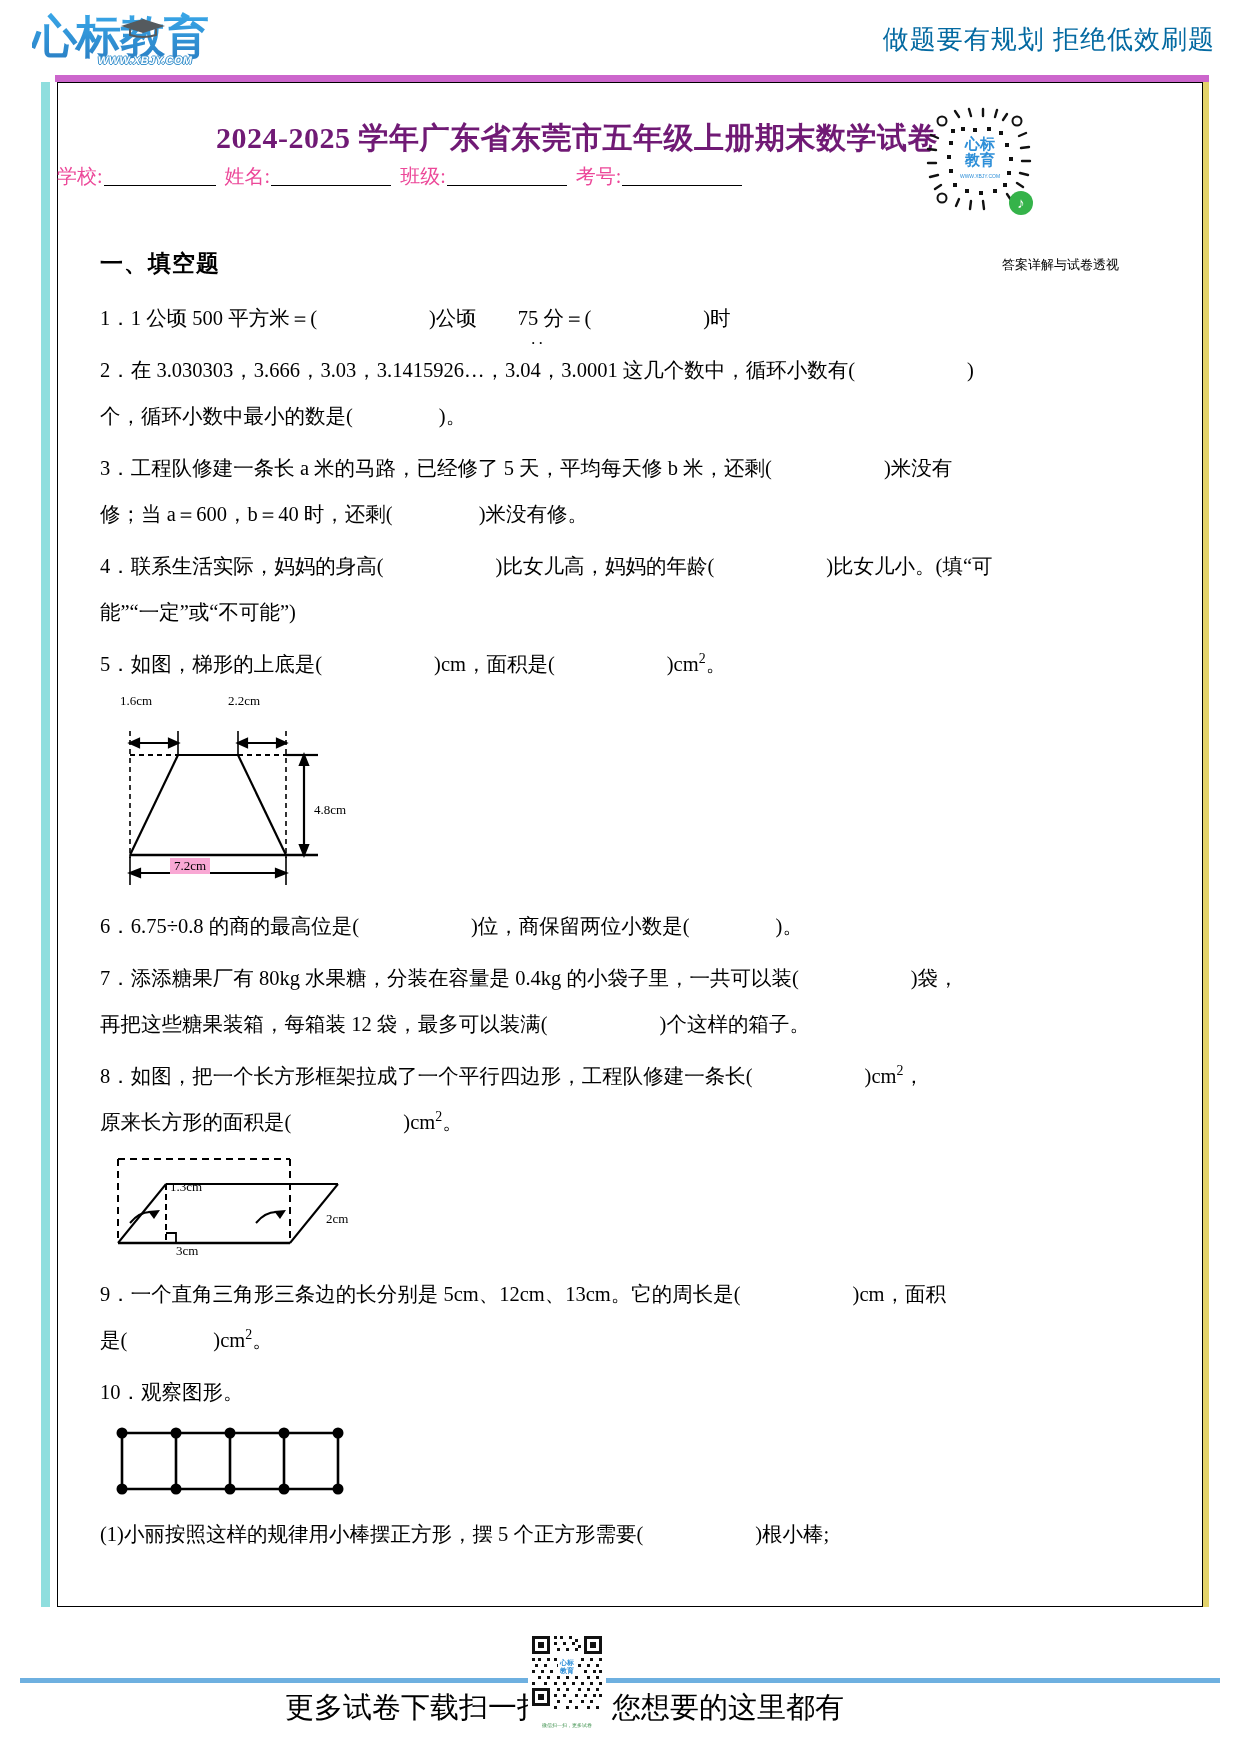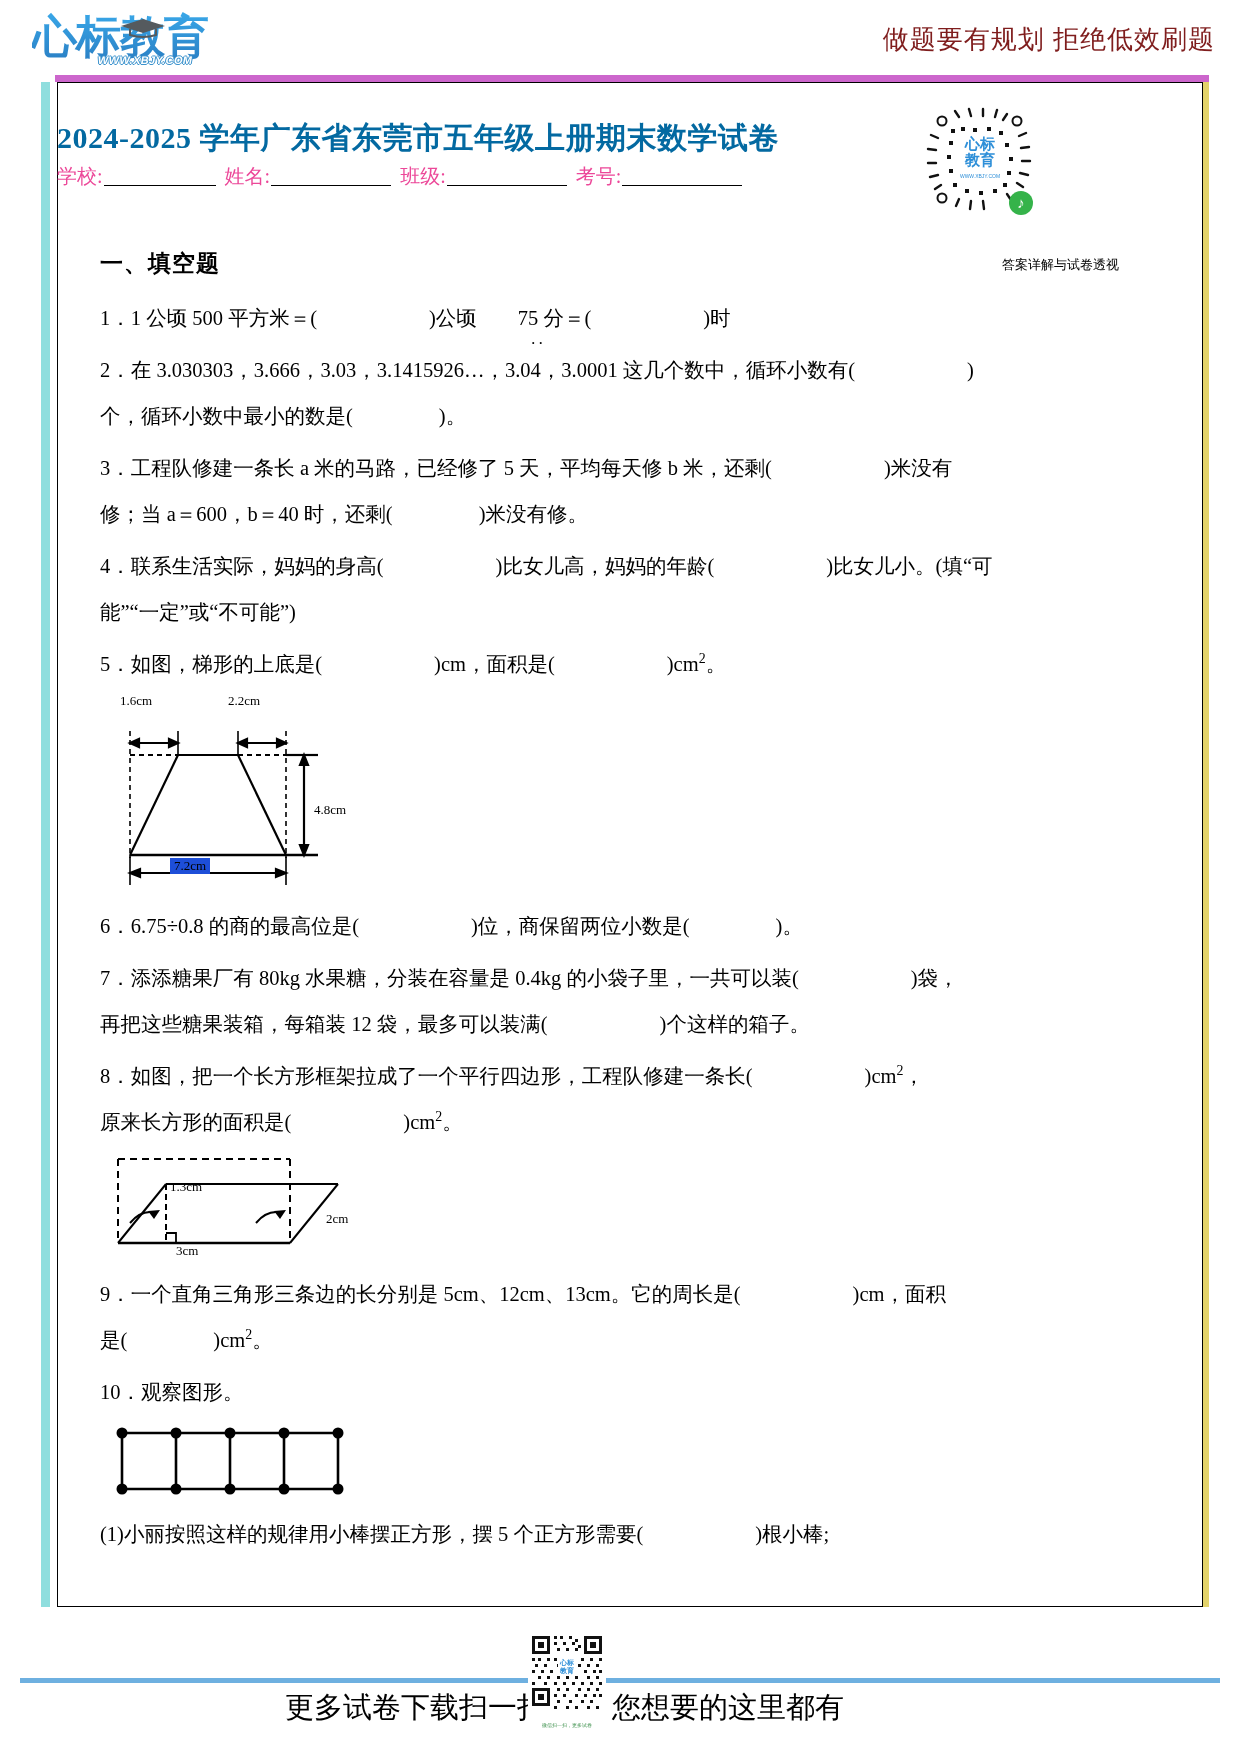--- a/index.html
+++ b/index.html
@@ -61,21 +61,21 @@
     top: 6px;
     width: 46px;
     height: 20px;
   }
   .header-slogan {
     position: absolute;
     right: 25px;
     top: 22px;
     font-family: "Liberation Sans", "DejaVu Sans", sans-serif;
     font-size: 26px;
-    color: #7f1d1d;
+    color: #0369a1;
     letter-spacing: 1px;
     white-space: nowrap;
   }
 
   
   .frame-top-bar {
     position: absolute;
     left: 55px;
     top: 75px;
     width: 1154px;
@@ -107,24 +107,25 @@
     border: 1px solid #000000;
     box-sizing: border-box;
   }
 
   
   .exam-title {
     position: absolute;
     left: 57px;
     top: 118px;
     width: 1040px;
+    text-align: center;
     font-family: "Liberation Serif", "DejaVu Serif", serif;
     font-weight: bold;
     font-size: 30px;
-    color: #0369a1;
+    color: #701a75;
     letter-spacing: 0.5px;
     white-space: nowrap;
   }
   .exam-fields {
     position: absolute;
     left: 57px;
     top: 163px;
     width: 1040px;
     text-align: left;
     font-size: 20px;
@@ -468,21 +469,21 @@
         <polygon points="196,162 192,152 200,152"></polygon>
 
         <line x1="26" y1="180" x2="174" y2="180"></line>
         <polygon points="22,180 32,176 32,184"></polygon>
         <polygon points="178,180 168,176 168,184"></polygon>
       </g>
     </svg>
     <div class="fig-label" style="left:12px; top:0px;">1.6cm</div>
     <div class="fig-label" style="left:120px; top:0px;">2.2cm</div>
     <div class="fig-label" style="left:206px; top:100px;margin-top:9px;">4.8cm</div>
-    <div class="fig-label" style="left:62px; top:165px; background:#1d4ed8; padding:0 4px;">7.2cm</div>
+    <div class="fig-label" style="left:62px; top:165px; background:#f9a8d4; padding:0 4px;">7.2cm</div>
   </div>
 
   <div class="q">
     <span>6．</span><span>6.75÷0.8 的商的最高位是(</span><span class="blank"></span><span>)位，商保留两位小数是(</span><span class="blank sm"></span><span>)。</span>
   </div>
 
   <div class="q">
     <span>7．</span><span>添添糖果厂有 80kg 水果糖，分装在容量是 0.4kg 的小袋子里，一共可以装(</span><span class="blank"></span><span>)袋，</span><br>
     <span>再把这些糖果装箱，每箱装 12 袋，最多可以装满(</span><span class="blank"></span><span>)个这样的箱子。</span>
   </div>

